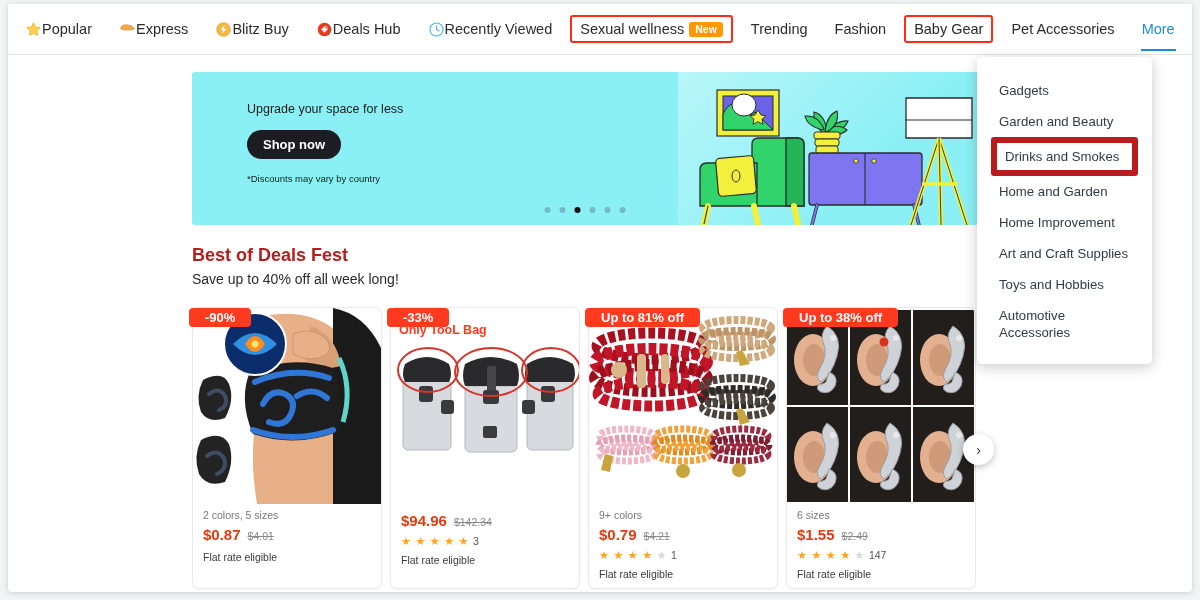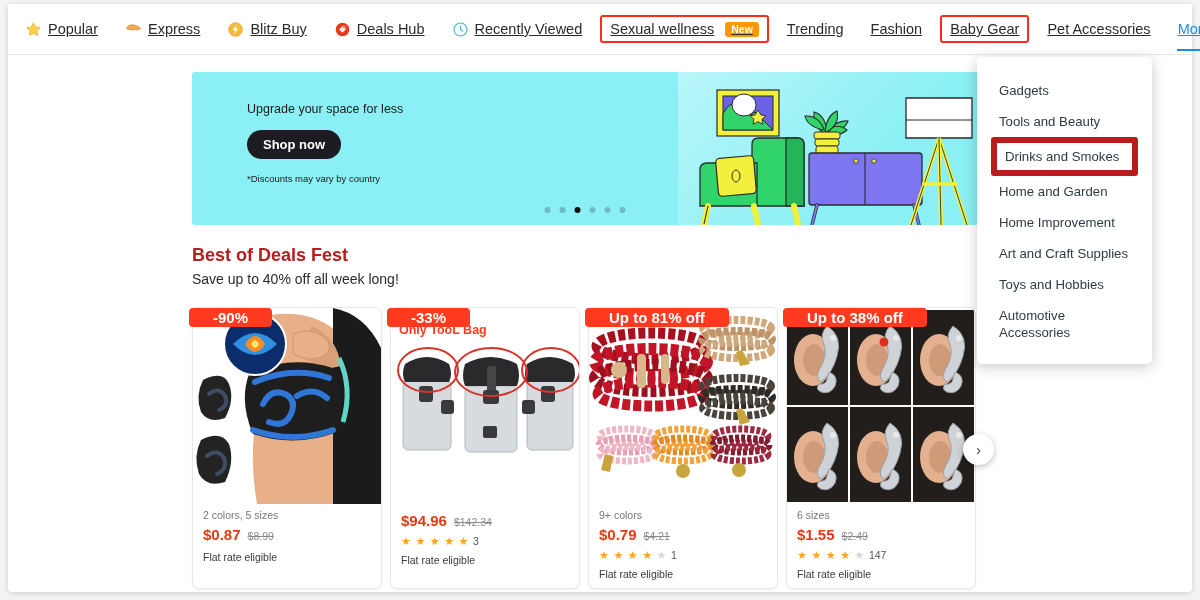--- a/index.html
+++ b/index.html
@@ -29,28 +29,27 @@
   
   #topnav {
     position:absolute; left:0; top:0; width:1184px; height:51px;
     background:#fff;
     border-bottom:1px solid #e6e6e6;
     display:flex; align-items:center;
     padding-left:8px;
     white-space:nowrap;
   }
   .nav-item {
-    display:inline-flex; align-items:center; gap:6px;
+    display:inline-flex; align-items:center; 
     font-size:14.5px; color:#2b2b2b;
     padding:5px 9px;
     margin-right:9px;
     cursor:pointer;
     border-radius:4px;
     position:relative;
-    text-decoration:underline;
   }
   .nav-item .nlabel { line-height:16px; }
   .nav-item.boxed {
     border:2px solid #ff2d16;
     border-radius:3px;
     padding:4px 8px;
   }
   .nav-item.more {
     color:#1e8ae6;
     margin-right:0;
@@ -172,22 +171,22 @@
   }
   .card-img {
     position:absolute; left:0; top:0; width:188px; height:196px;
     border-radius:7px 7px 0 0;
     overflow:hidden;
     background:#fff;
   }
   .disc-badge {
     position:absolute; left:-4px; top:0px;
     background:#ff3a1f; color:#fff;
-    font-size:15px; font-weight:bold;
-    padding:3px 24px;
+    font-size:13px; font-weight:bold;
+    padding:3px 16px;
     border-radius:4px;
     z-index:6;
     white-space:nowrap;
     line-height:13px;
   }
   .img-overtext {
     position:absolute; left:8px; top:15px;
     color:#ff3a1f; font-size:12.5px; font-weight:bold;
     z-index:5;
   }
@@ -405,21 +404,21 @@
             <circle cx="62" cy="36" r="31" fill="none" stroke="#ffffff" stroke-width="2"></circle>
             <path d="M40 36 q22 -22 44 0 q-22 22 -44 0z" fill="#2f8fe0"></path>
             <path d="M52 36 q10 -16 20 0 q-10 16 -20 0z" fill="#ff8a1e"></path>
             <path d="M58 36 q4 -8 8 0 q-4 8 -8 0z" fill="#ffe36b"></path>
           </svg>
         </div>
         <div class="card-info">
           <div class="c-variant">2 colors, 5 sizes</div>
           <div class="c-price-row">
             <span class="c-price">$0.87</span>
-            <span class="c-old">$8.99</span>
+            <span class="c-old">$4.01</span>
           </div>
           <div class="c-flat">Flat rate eligible</div>
         </div>
       </div>
 
       <div class="card">
         <div class="disc-badge">-33%</div>
         <div class="card-img">
           <svg width="188" height="196" viewBox="0 0 188 196">
             <rect width="188" height="196" fill="#ffffff"></rect>
@@ -589,21 +588,21 @@
           </div>
           <div class="c-flat">Flat rate eligible</div>
         </div>
       </div>
     </div>
 
     <div id="next-arrow">›</div>
 
     <div id="more-menu">
       <div class="menu-item">Gadgets</div>
-      <div class="menu-item">Tools and Beauty</div>
+      <div class="menu-item">Garden and Beauty</div>
       <div class="menu-item boxed">Drinks and Smokes</div>
       <div class="menu-item">Home and Garden</div>
       <div class="menu-item">Home Improvement</div>
       <div class="menu-item">Art and Craft Supplies</div>
       <div class="menu-item">Toys and Hobbies</div>
       <div class="menu-item">Automotive Accessories</div>
     </div>
 
   </div>
 </div>

